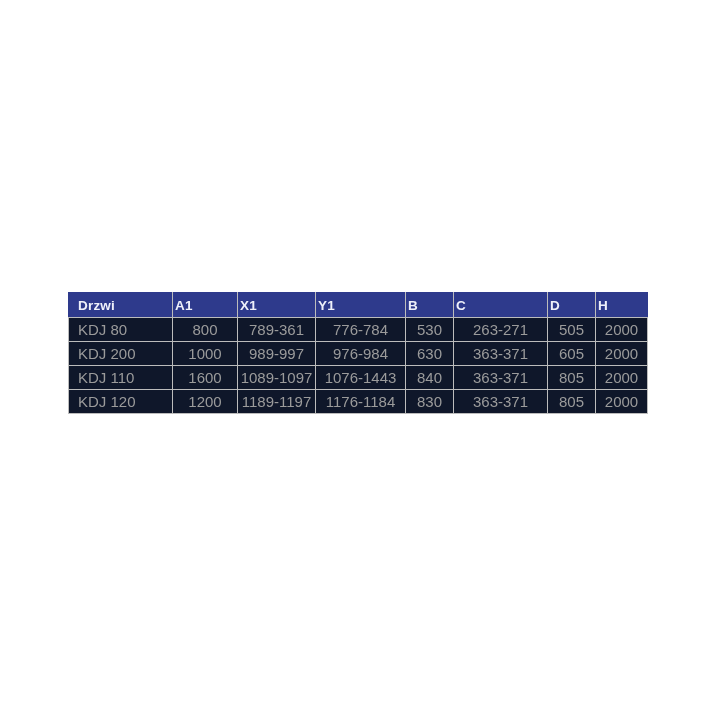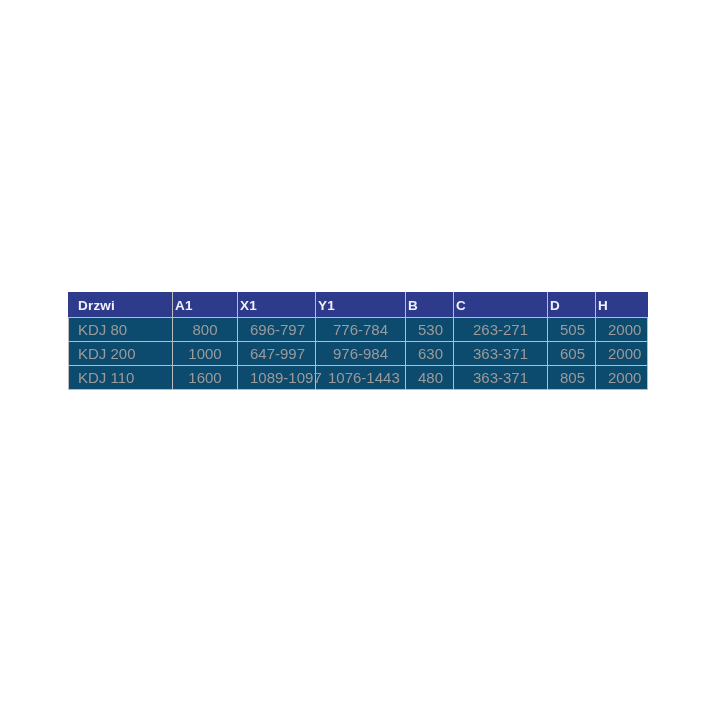--- a/index.html
+++ b/index.html
@@ -47,29 +47,29 @@
   }
   table.spec th:first-child {
     text-align: left;
     padding-left: 9px;
     border-left-color: var(--header-bg);
   }
   table.spec th:last-child {
     border-right-color: var(--header-bg);
   }
   table.spec td {
-    background: #0c4a6e;
+    background: #0f172a;
     color: var(--body-text);
     font-size: 15px;
     font-weight: 400;
     height: 24px;
     text-align: center;
     vertical-align: middle;
     border: 1px solid var(--border);
-    padding: 0 12px;
+    padding: 0 2px;
     white-space: nowrap;
   }
   table.spec td:first-child {
     text-align: left;
     padding-left: 9px;
   }
 </style>
 </head>
 <body>
 
@@ -95,43 +95,53 @@
             <th>B</th>
             <th>C</th>
             <th>D</th>
             <th>H</th>
           </tr>
       </thead>
       <tbody id="table-body">
           <tr>
             <td>KDJ 80</td>
             <td>800</td>
-            <td>696-797</td>
+            <td>789-361</td>
             <td>776-784</td>
             <td>530</td>
             <td>263-271</td>
             <td>505</td>
             <td>2000</td>
           </tr>
           <tr>
             <td>KDJ 200</td>
             <td>1000</td>
-            <td>647-997</td>
+            <td>989-997</td>
             <td>976-984</td>
             <td>630</td>
             <td>363-371</td>
             <td>605</td>
             <td>2000</td>
           </tr>
           <tr>
             <td>KDJ 110</td>
             <td>1600</td>
             <td>1089-1097</td>
             <td>1076-1443</td>
-            <td>480</td>
+            <td>840</td>
+            <td>363-371</td>
+            <td>805</td>
+            <td>2000</td>
+          </tr>
+          <tr>
+            <td>KDJ 120</td>
+            <td>1200</td>
+            <td>1189-1197</td>
+            <td>1176-1184</td>
+            <td>830</td>
             <td>363-371</td>
             <td>805</td>
             <td>2000</td>
           </tr>
         </tbody>
     </table>
   </div>
 </div>
 
 </body></html>

